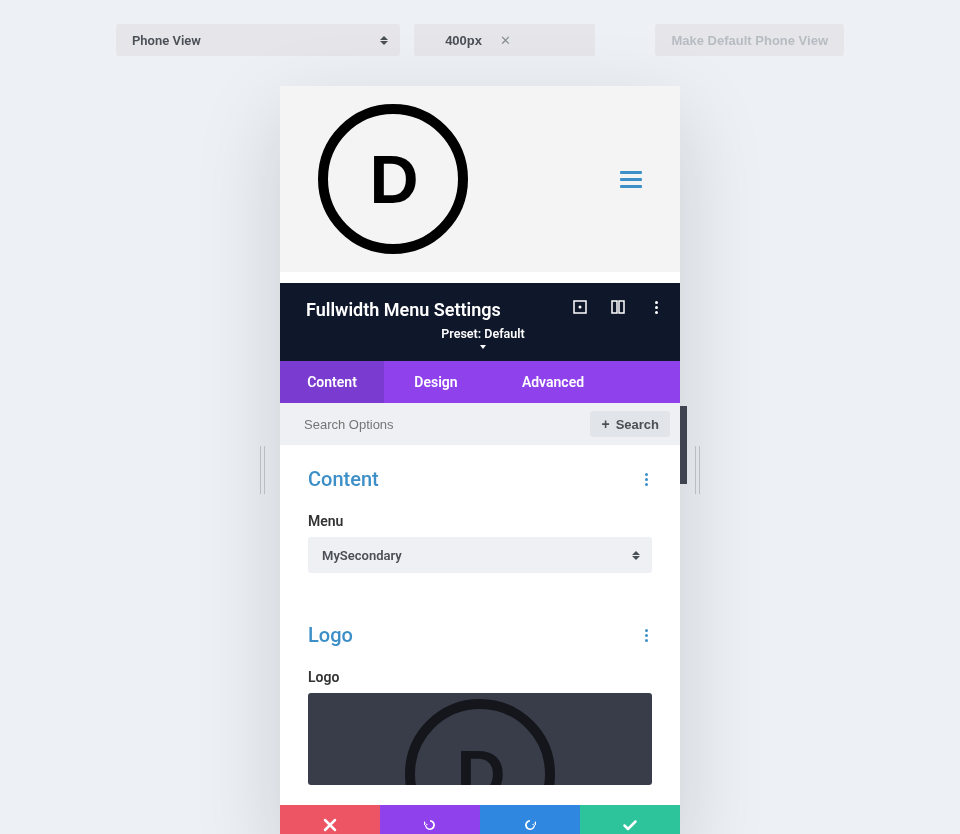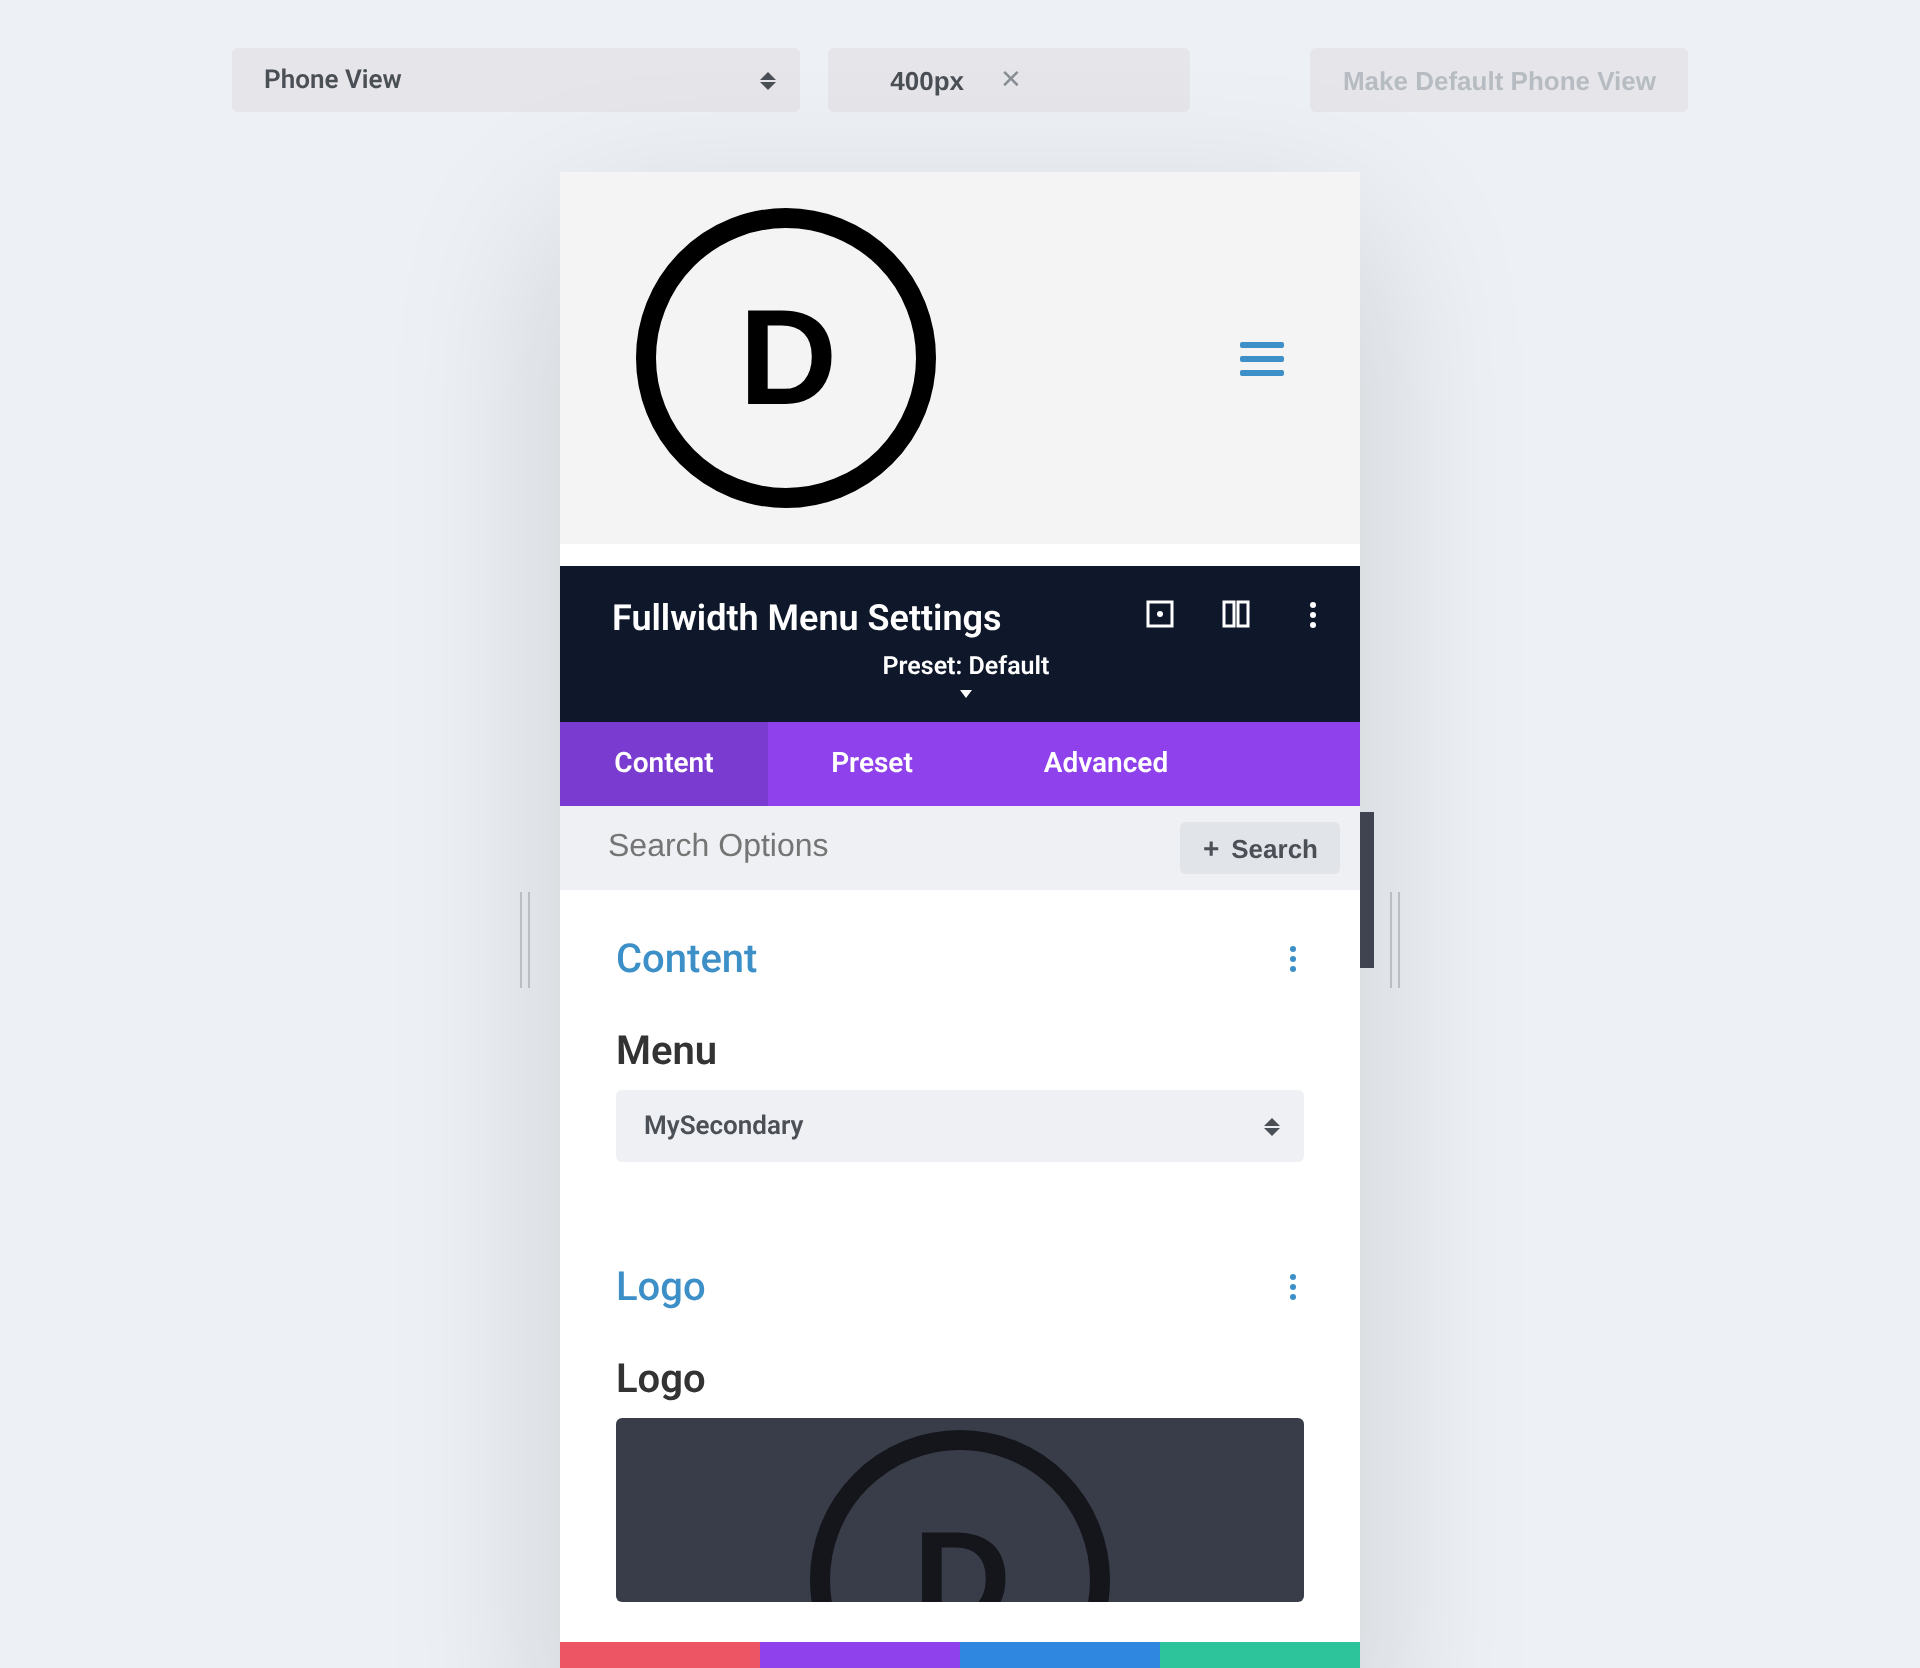--- a/index.html
+++ b/index.html
@@ -175,21 +175,21 @@
 .panel-search {
   background: #eef0f3;
   display: flex;
   align-items: center;
   padding: 8px 10px 8px 24px;
   justify-content: space-between;
 }
 .search-input {
   border: none;
   background: transparent;
-  font-size: 16px;
+  font-size: 13px;
   color: #9aa0a6;
   outline: none;
   flex: 1;
 }
 .filter-btn {
   background: #e1e4e8;
   border: none;
   border-radius: 3px;
   font-size: 13px;
   font-weight: 600;
@@ -222,21 +222,21 @@
   padding-bottom: 8px;
 }
 .section-title {
   font-size: 20px;
   font-weight: 500;
   color: #3c8fc7;
 }
 .sec-dots { display: flex; flex-direction: column; gap: 2px; cursor: pointer; padding: 4px; }
 .sec-dots span { width: 3px; height: 3px; border-radius: 50%; background: #3c8fc7; }
 .field-label {
-  font-size: 20px;
+  font-size: 14px;
   font-weight: 600;
   color: #333;
   margin-top: 14px;
   margin-bottom: 8px;
 }
 .field-select {
   background: #eef0f3;
   border-radius: 3px;
   height: 36px;
   display: flex;
@@ -354,21 +354,21 @@
                 <span></span>
                 <span></span>
                 <span></span>
               </div>
           </div>
         </div>
       </div>
 
       <div class="panel-tabs">
         <div class="ptab t1">Content</div>
-        <div class="ptab t2">Preset</div>
+        <div class="ptab t2">Design</div>
         <div class="ptab t3">Advanced</div>
       </div>
 
       <div class="panel-search">
         <input class="search-input" placeholder="Search Options" style="">
         <button class="filter-btn">
           <span class="plus">+</span>
           <span>Search</span>
         </button>
       </div>

